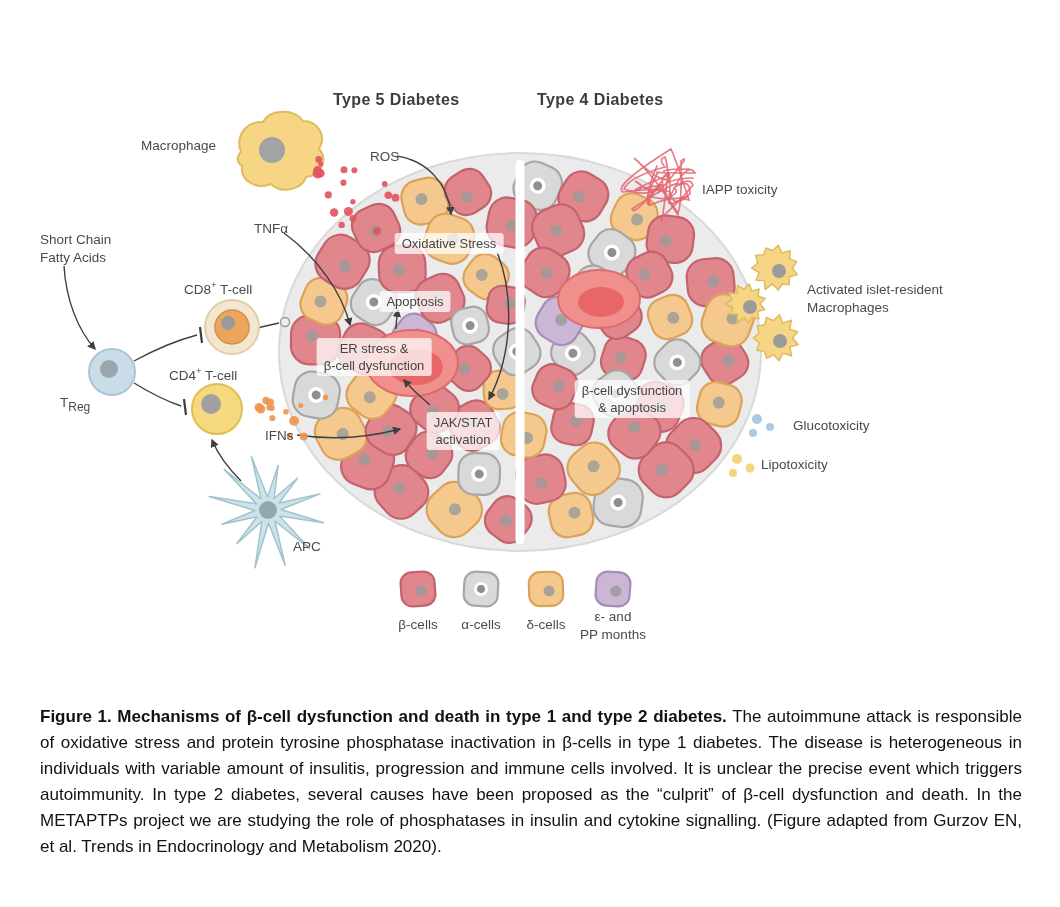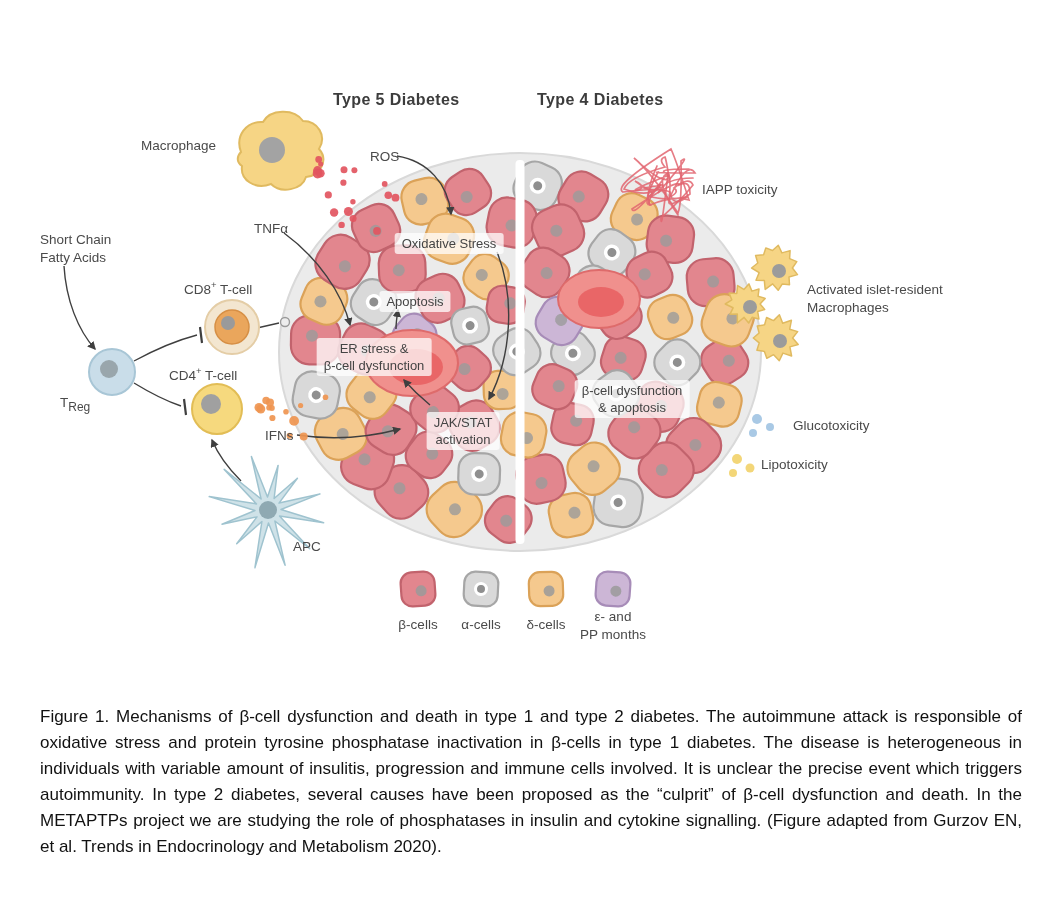--- a/index.html
+++ b/index.html
@@ -7,21 +7,21 @@
   body { font-family:"Liberation Sans", sans-serif; }
   .page { position:relative; width:1060px; height:907px; background:#fff; overflow:hidden; }
   .abs { position:absolute; }
   .hdr { font-family:"Liberation Serif", serif; font-style:italic; font-size:20px; color:#8f8f8f; letter-spacing:.5px; }
   .dtitle { font-size:16px; font-weight:bold; color:#3c3c3c; letter-spacing:.4px; white-space:nowrap; }
   .lbl { font-size:13.5px; color:#4a4a4a; white-space:nowrap; line-height:18px; }
   .ilbl { background:rgba(255,255,255,.74); border-radius:3px; padding:2px 7px; font-size:13px;
           color:#444; text-align:center; line-height:17px; transform:translateX(-50%); white-space:nowrap;margin-top:8px; }
   .cen { transform:translateX(-50%); text-align:center; }
   .caption { font-size:17px; line-height:26px; text-align:justify; color:#111; }
-  .caption strong { font-weight:normal; }
+  .caption strong { font-weight:bold; }
   sup { font-size:9.5px; }
   sub { font-size:12px; }
   svg { display:block; }
 </style>
 </head>
 <body>
 
 <div class="page">
 
   <svg class="abs" style="left:0;top:0" width="1060" height="907" viewBox="0 0 1060 907">

